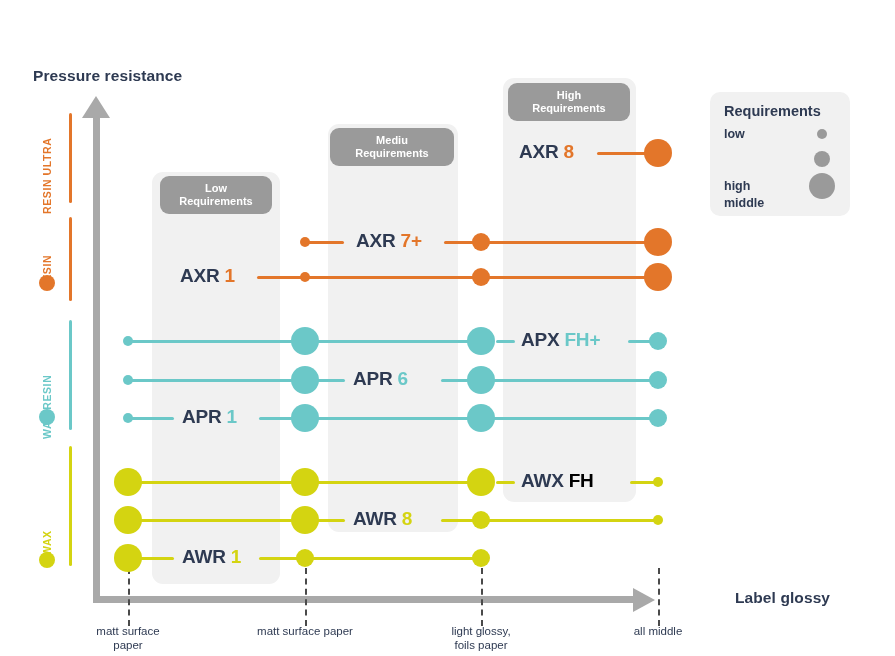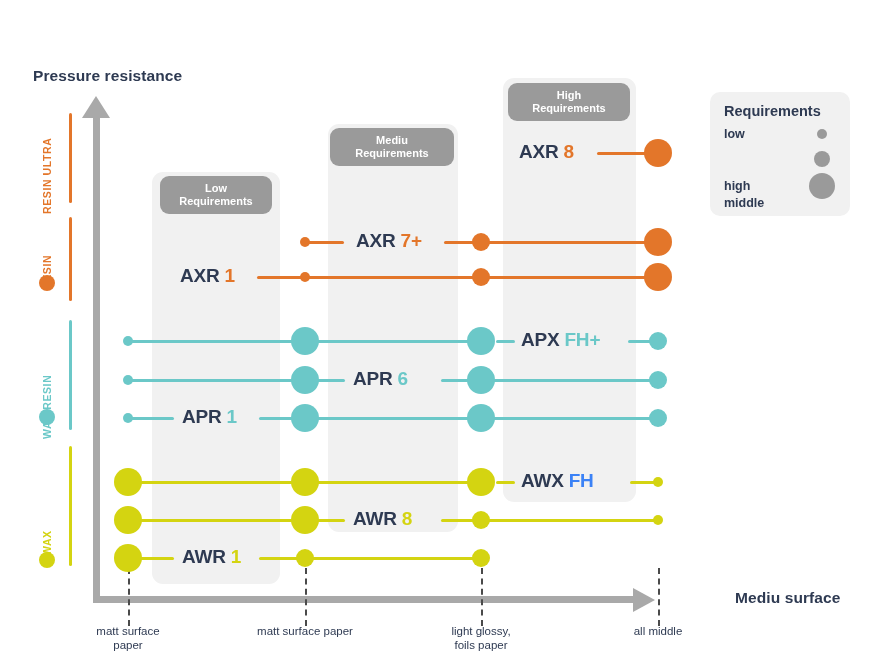--- a/index.html
+++ b/index.html
@@ -122,21 +122,21 @@
     white-space:nowrap;
   }
   .legend-dot{position:absolute;border-radius:50%;background:#9a9a9a;}
 </style>
 </head>
 <body>
 
 <div id="stage">
 
   <div class="axis-title" id="y-axis-title">Pressure resistance</div>
-  <div class="axis-title" id="x-axis-title">Mediu surface</div>
+  <div class="axis-title" id="x-axis-title">Label glossy</div>
 
   <div class="axis-line" id="y-axis-shaft"></div>
   <div class="axis-arrow" id="y-axis-arrow"></div>
   <div class="axis-line" id="x-axis-shaft"></div>
   <div class="axis-arrow" id="x-axis-arrow"></div>
 
   <div id="layer-bands">
       <div class="band" style="left: 152px; top: 160px; width: 128px; height: 412px;"></div>
       <div class="band-pill" style="left: 160px; top: 164px; width: 112px;">Low
 Requirements</div>
@@ -209,21 +209,21 @@
       <div class="node" style="left: 467px; top: 392px; width: 28px; height: 28px; background: rgb(107, 200, 200);"></div>
       <div class="node" style="left: 649px; top: 397px; width: 18px; height: 18px; background: rgb(107, 200, 200);"></div>
       <div class="series-label" style="left: 182px; top: 394px;"><span>APR</span><span class="suffix" style="color: rgb(107, 200, 200);">1</span></div>
       <div class="conn" style="left: 128px; width: 353px; top: 468.5px; background: rgb(212, 212, 17);"></div>
       <div class="conn" style="left: 496px; width: 19px; top: 468.5px; background: rgb(212, 212, 17);"></div>
       <div class="conn" style="left: 630px; width: 28px; top: 468.5px; background: rgb(212, 212, 17);"></div>
       <div class="node" style="left: 114px; top: 456px; width: 28px; height: 28px; background: rgb(212, 212, 17);"></div>
       <div class="node" style="left: 291px; top: 456px; width: 28px; height: 28px; background: rgb(212, 212, 17);"></div>
       <div class="node" style="left: 467px; top: 456px; width: 28px; height: 28px; background: rgb(212, 212, 17);"></div>
       <div class="node" style="left: 653px; top: 465px; width: 10px; height: 10px; background: rgb(212, 212, 17);"></div>
-      <div class="series-label" style="left: 521px; top: 458px;"><span>AWX</span><span class="suffix" style="color: #3b82f6;">FH</span></div>
+      <div class="series-label" style="left: 521px; top: 458px;"><span>AWX</span><span class="suffix" style="color: #000000;">FH</span></div>
       <div class="conn" style="left: 128px; width: 217px; top: 506.5px; background: rgb(212, 212, 17);"></div>
       <div class="conn" style="left: 441px; width: 217px; top: 506.5px; background: rgb(212, 212, 17);"></div>
       <div class="node" style="left: 114px; top: 494px; width: 28px; height: 28px; background: rgb(212, 212, 17);"></div>
       <div class="node" style="left: 291px; top: 494px; width: 28px; height: 28px; background: rgb(212, 212, 17);"></div>
       <div class="node" style="left: 472px; top: 499px; width: 18px; height: 18px; background: rgb(212, 212, 17);"></div>
       <div class="node" style="left: 653px; top: 503px; width: 10px; height: 10px; background: rgb(212, 212, 17);"></div>
       <div class="series-label" style="left: 353px; top: 496px;"><span>AWR</span><span class="suffix" style="color: rgb(212, 212, 17);">8</span></div>
       <div class="conn" style="left: 128px; width: 46px; top: 544.5px; background: rgb(212, 212, 17);"></div>
       <div class="conn" style="left: 259px; width: 222px; top: 544.5px; background: rgb(212, 212, 17);"></div>
       <div class="node" style="left: 114px; top: 532px; width: 28px; height: 28px; background: rgb(212, 212, 17);"></div>

